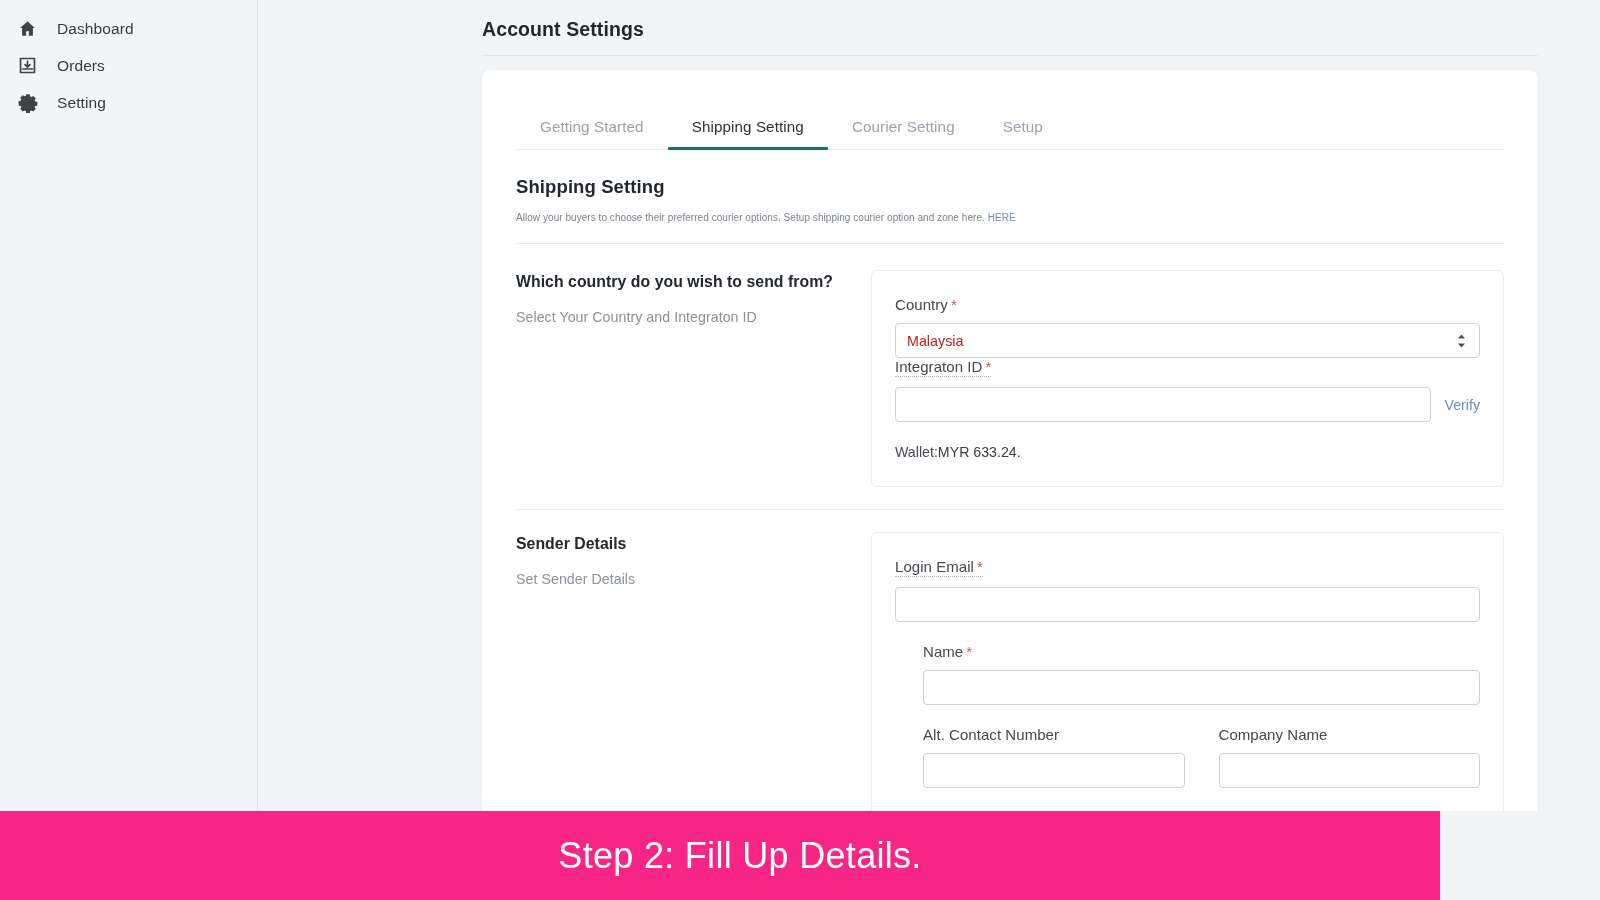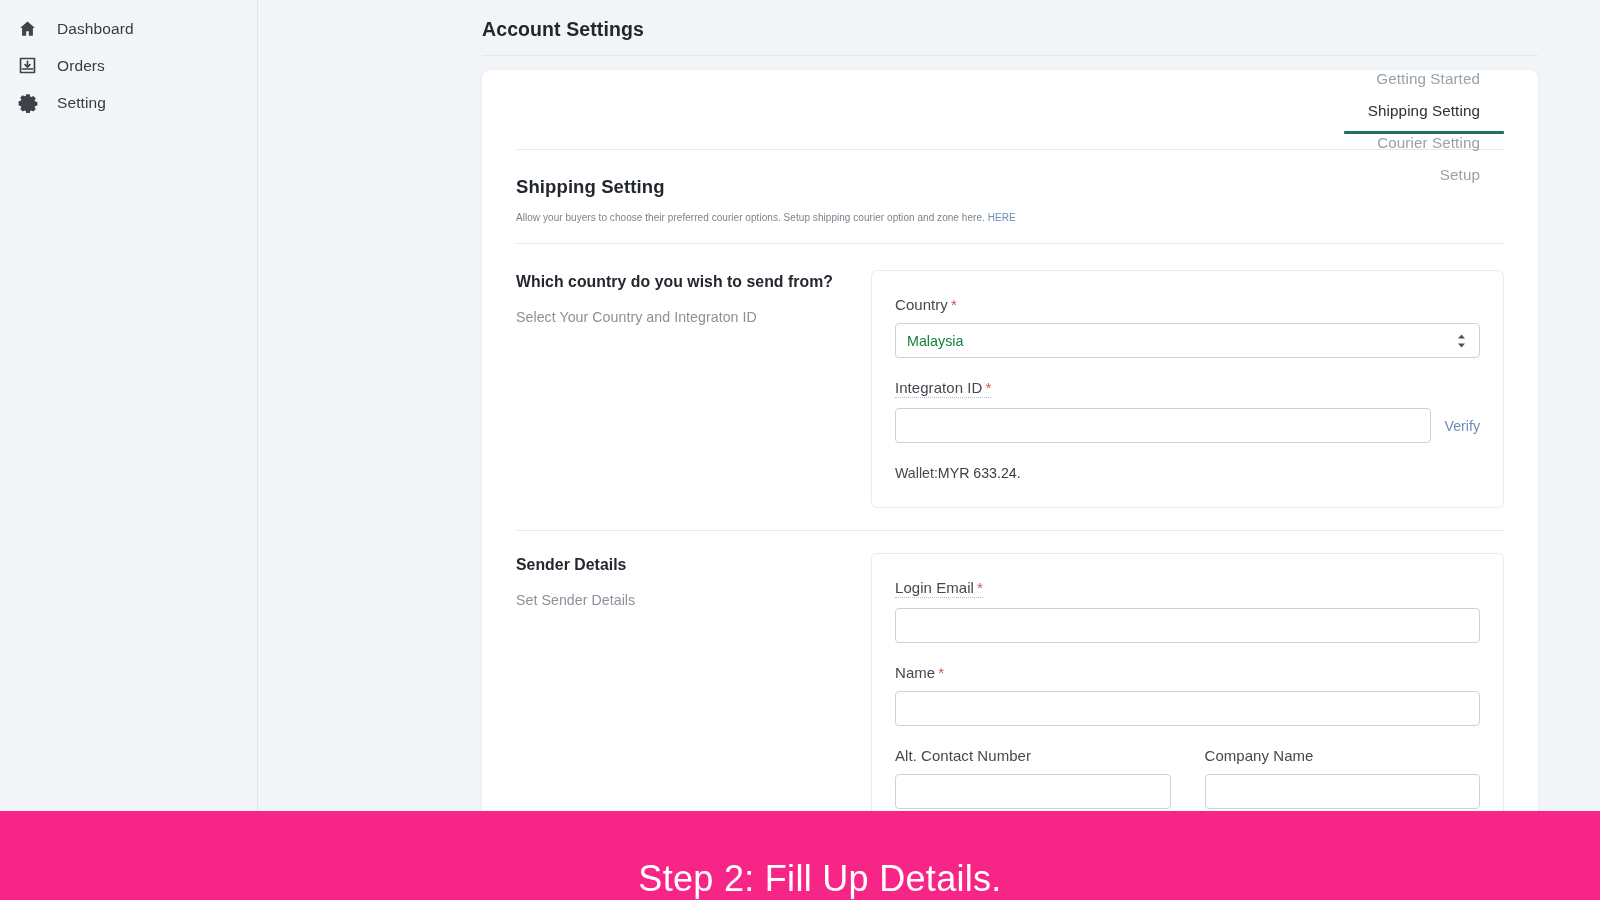--- a/index.html
+++ b/index.html
@@ -92,21 +92,20 @@
     overflow: hidden;
   }
 
   
   #tabs {
     position: relative;
     height: 80px;
     padding: 0 34px;
     display: flex;
     align-items: flex-end;
-    flex-direction: column;
   }
   #tabs-rule {
     position: absolute;
     left: 34px; right: 34px; bottom: 0;
     height: 1px;
     background: #e6e9ee;
   }
   .tab {
     position: relative;
     font-size: 15.2px;
@@ -181,21 +180,21 @@
   .row-right { flex: 1; }
 
   .panel {
     border: 1px solid #e9ecf1;
     border-radius: 6px;
     padding: 25px 23px 26px 23px;
     background: #fff;
   }
 
   .field { margin-bottom: 0; }
-  .field + .field { margin-top: 21px; }
+  .field + .field { }
 
   .flabel {
     font-size: 15px;
     color: #44494f;
     display: inline-block;
     margin-bottom: 10px;
     letter-spacing: .05px;
   }
   .flabel.hint {
     border-bottom: 1px dotted #b6bcc4;
@@ -204,21 +203,21 @@
   .req { color: #d9534f; margin-left: 3px; }
 
   .ctrl {
     width: 100%;
     height: 35px;
     border: 1px solid #ccd2d9;
     border-radius: 4px;
     background: #fff;
     font-family: "Liberation Sans", sans-serif;
     font-size: 14.3px;
-    color: #15803d;
+    color: #b91c1c;
     padding: 0 11px;
     outline: none;
   }
 
   .select-wrap { position: relative; }
   .select-wrap .ctrl { appearance: none; -webkit-appearance: none; padding-right: 32px; }
   .sel-arrows {
     position: absolute;
     right: 13px; top: 50%;
     transform: translateY(-50%);
@@ -248,32 +247,33 @@
 
   .divider-row {
     height: 1px;
     background: #e7eaef;
     margin: 22px 0 22px 0;
   }
 
   .grid2 {
     display: flex;
     gap: 34px;
+    margin-left: 28px;
   }
   .grid2 > .field { flex: 1; margin-top: 21px; }
 
   
   #banner {
     position: absolute;
     left: 0; top: 811px;
-    width: 1600px;
+    width: 1440px;
     height: 89px;
     background: #f72585;
     display: flex;
-    align-items: flex-end;
+    align-items: center;
     justify-content: center;
     padding-left: 40px;
   }
   #banner-text {
     color: #ffffff;
     font-size: 36px;
     font-weight: 400;
     letter-spacing: .3px;
   }
 </style>

